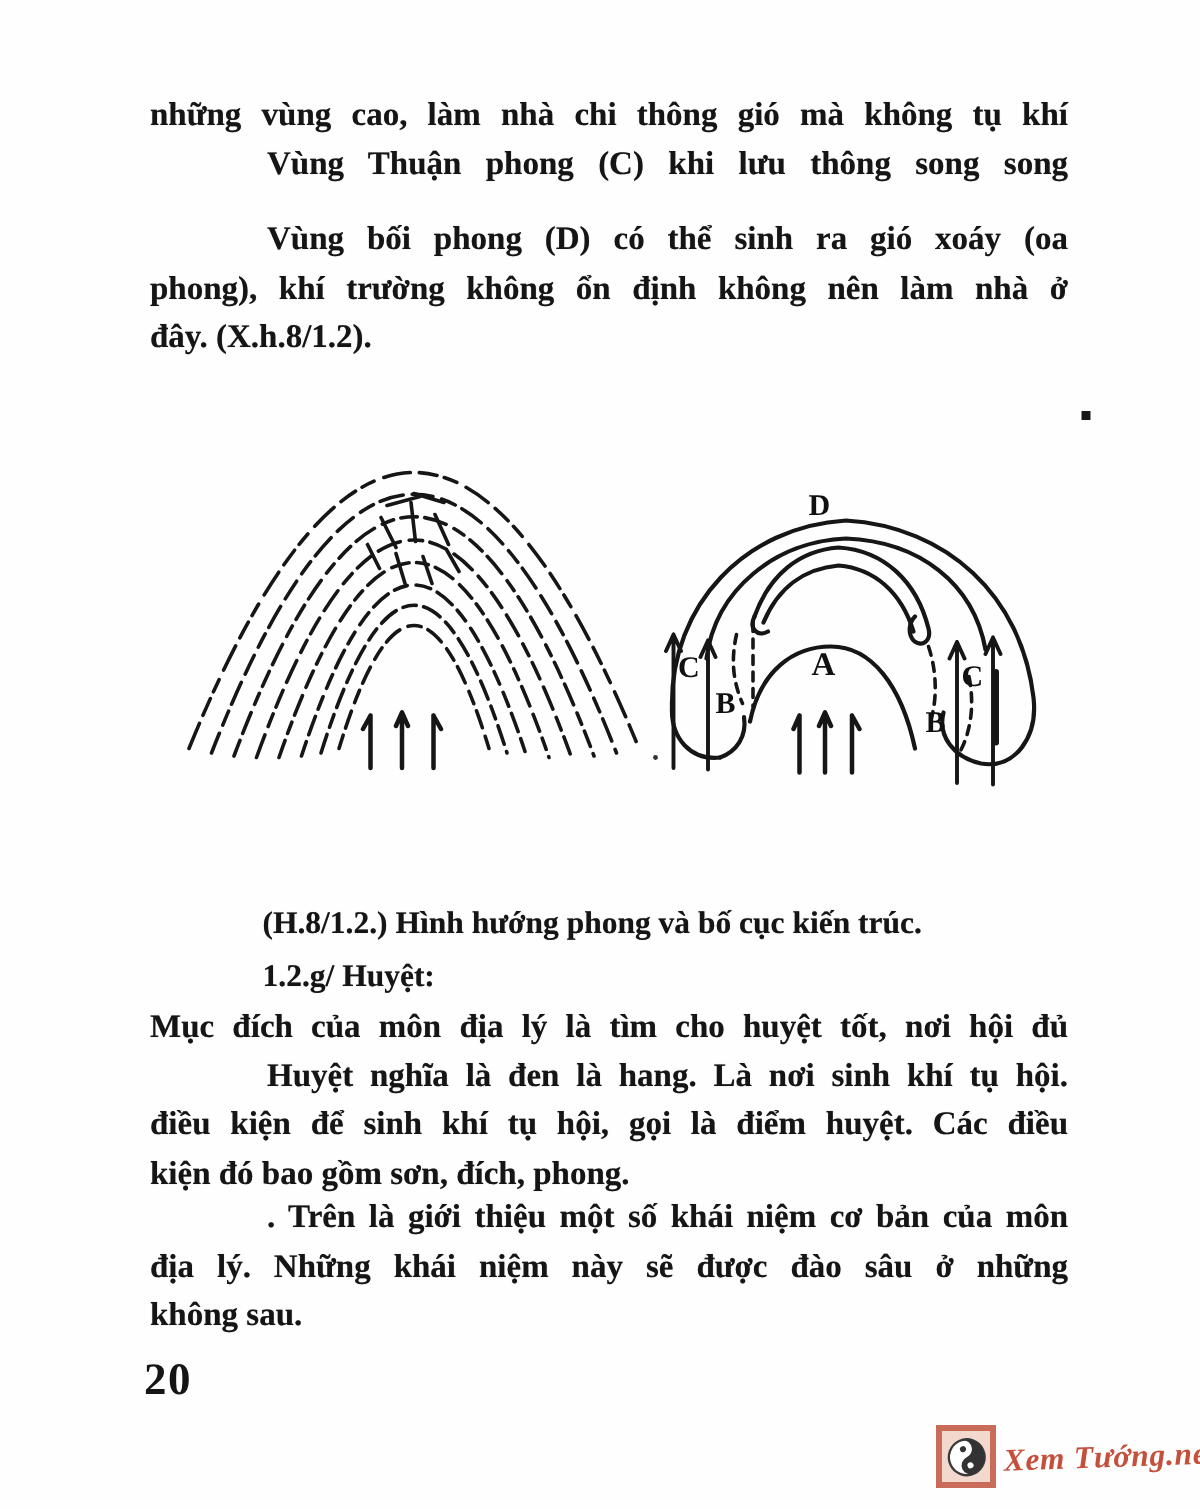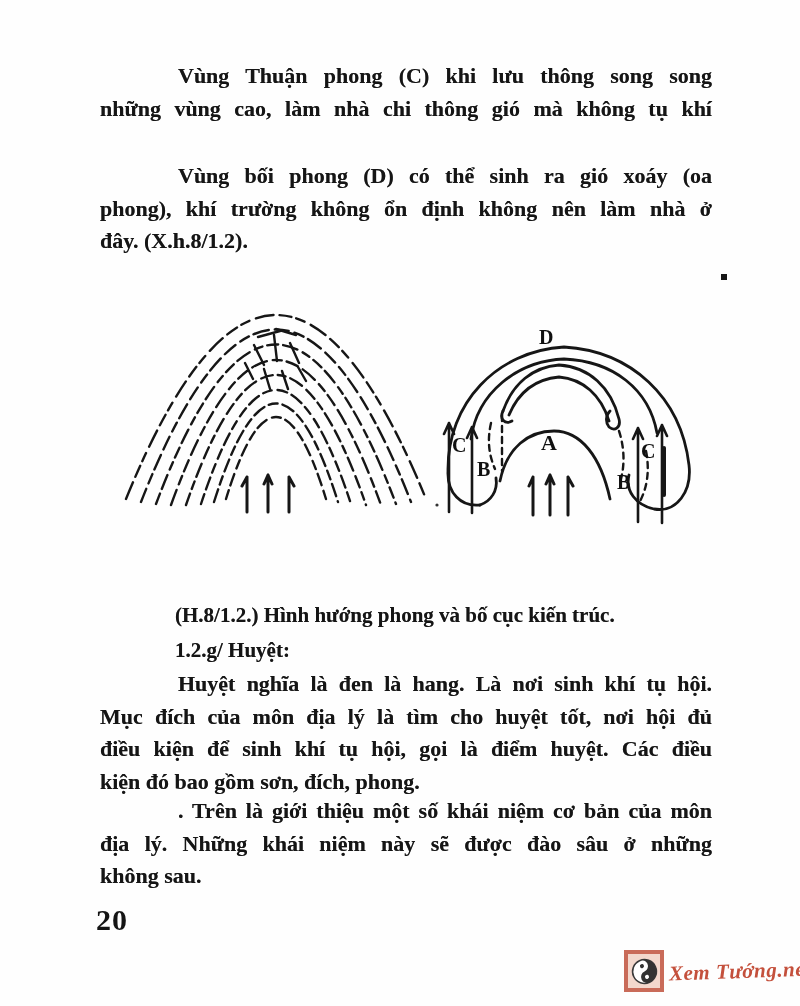--- a/index.html
+++ b/index.html
@@ -44,25 +44,25 @@
     font-size:21px; color:#c4503c; white-space:nowrap; transform:rotate(-2deg);
     letter-spacing:0.5px;
   }
 </style>
 </head>
 <body>
 
 <div class="page">
 
   <div class="para" style="top:60px;">
+    <div class="line">những vùng cao, làm nhà chi thông gió mà không tụ khí</div>
     <div class="line ind">Vùng Thuận phong (C) khi lưu thông song song</div>
-    <div class="line">những vùng cao, làm nhà chi thông gió mà không tụ khí</div>
   </div>
 
-  <div class="para" style="top:160px;">
+  <div class="para" style="top:143px;">
     <div class="line ind">Vùng bối phong (D) có thể sinh ra gió xoáy (oa</div>
     <div class="line">phong), khí trường không ổn định không nên làm nhà ở</div>
     <div class="line ll">đây. (X.h.8/1.2).</div>
   </div>
 
   <div class="speck"></div>
 
   <svg class="fig" style="left:108px; top:303px;" width="335" height="215" viewBox="0 0 335 215">
     <g stroke-width="2.4">
       <path d="M18,196 Q168,-172 318,196" stroke-dasharray="18 6 12 5 9 7"></path>
@@ -117,22 +117,22 @@
   <span class="fig-label" style="left:541px; top:430px; font-size:22px;">A</span>
   <span class="fig-label" style="left:452px; top:434px;">C</span>
   <span class="fig-label" style="left:477px; top:458px;">B</span>
   <span class="fig-label" style="left:641px; top:440px;">C</span>
   <span class="fig-label" style="left:617px; top:471px;">B</span>
 
   <div class="capline" style="top:603px;">(H.8/1.2.) Hình hướng phong và bố cục kiến trúc.</div>
   <div class="capline" style="top:638px;">1.2.g/ Huyệt:</div>
 
   <div class="para" style="top:668px;">
+    <div class="line">Mục đích của môn địa lý là tìm cho huyệt tốt, nơi hội đủ</div>
     <div class="line ind">Huyệt nghĩa là đen là hang. Là nơi sinh khí tụ hội.</div>
-    <div class="line">Mục đích của môn địa lý là tìm cho huyệt tốt, nơi hội đủ</div>
     <div class="line">điều kiện để sinh khí tụ hội, gọi là điểm huyệt. Các điều</div>
     <div class="line ll">kiện đó bao gồm sơn, đích, phong.</div>
   </div>
 
   <div class="para" style="top:795px;">
     <div class="line ind">. Trên là giới thiệu một số khái niệm cơ bản của môn</div>
     <div class="line">địa lý. Những khái niệm này sẽ được đào sâu ở những</div>
     <div class="line ll">không sau.</div>
   </div>
 

